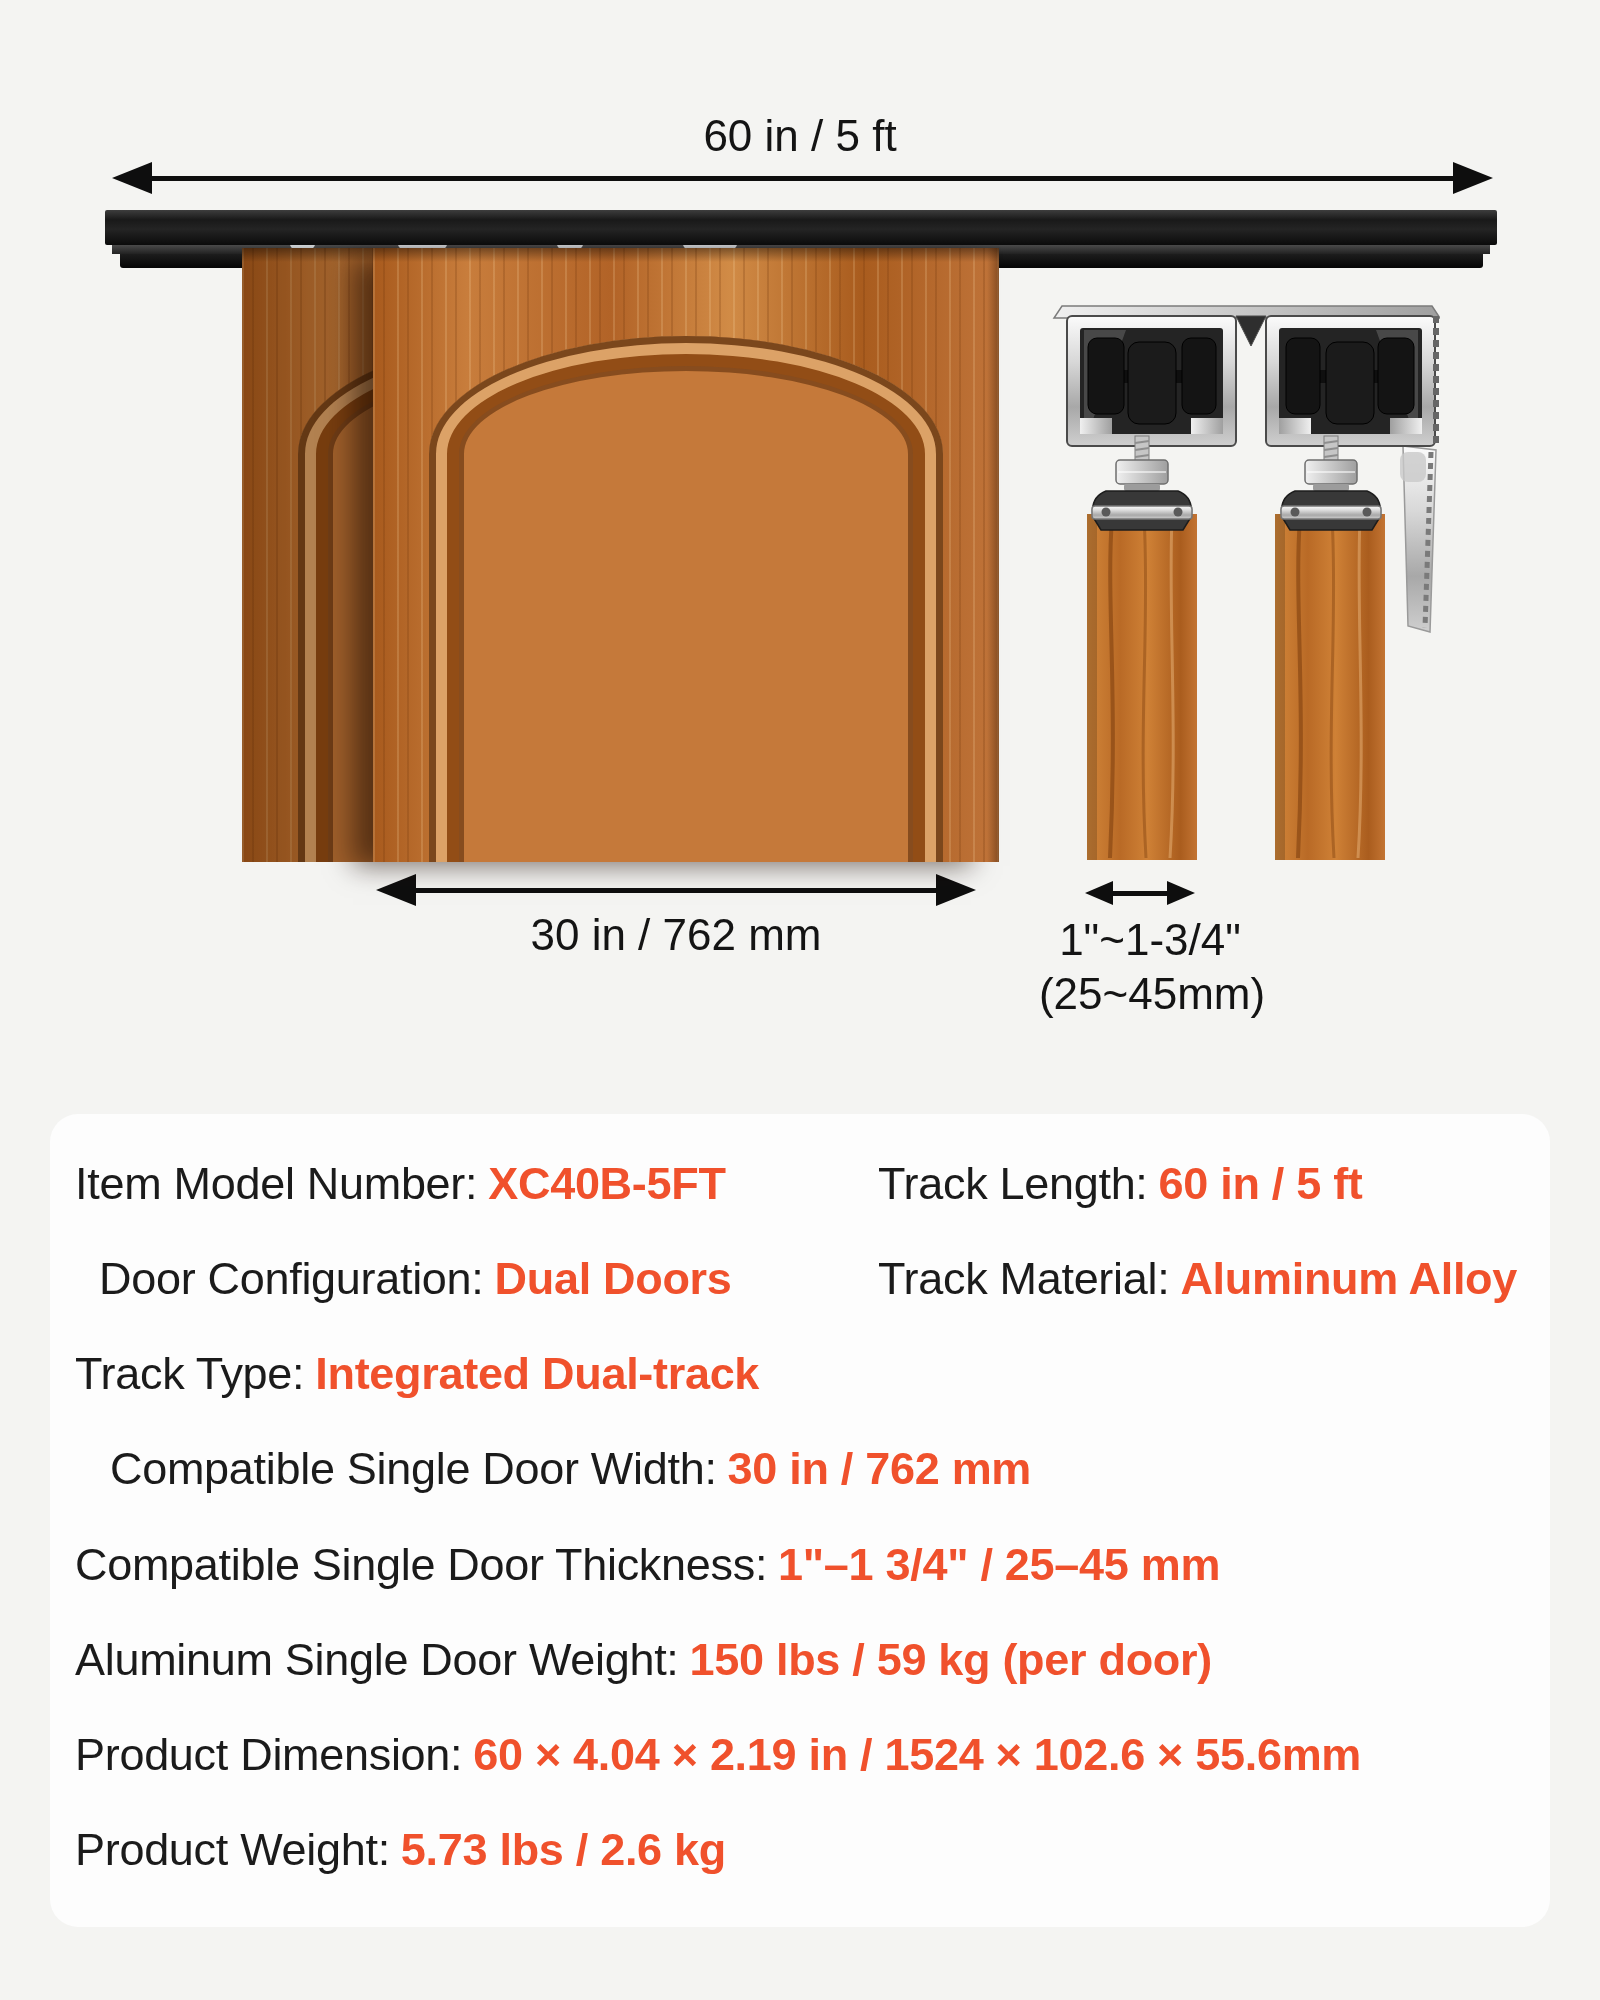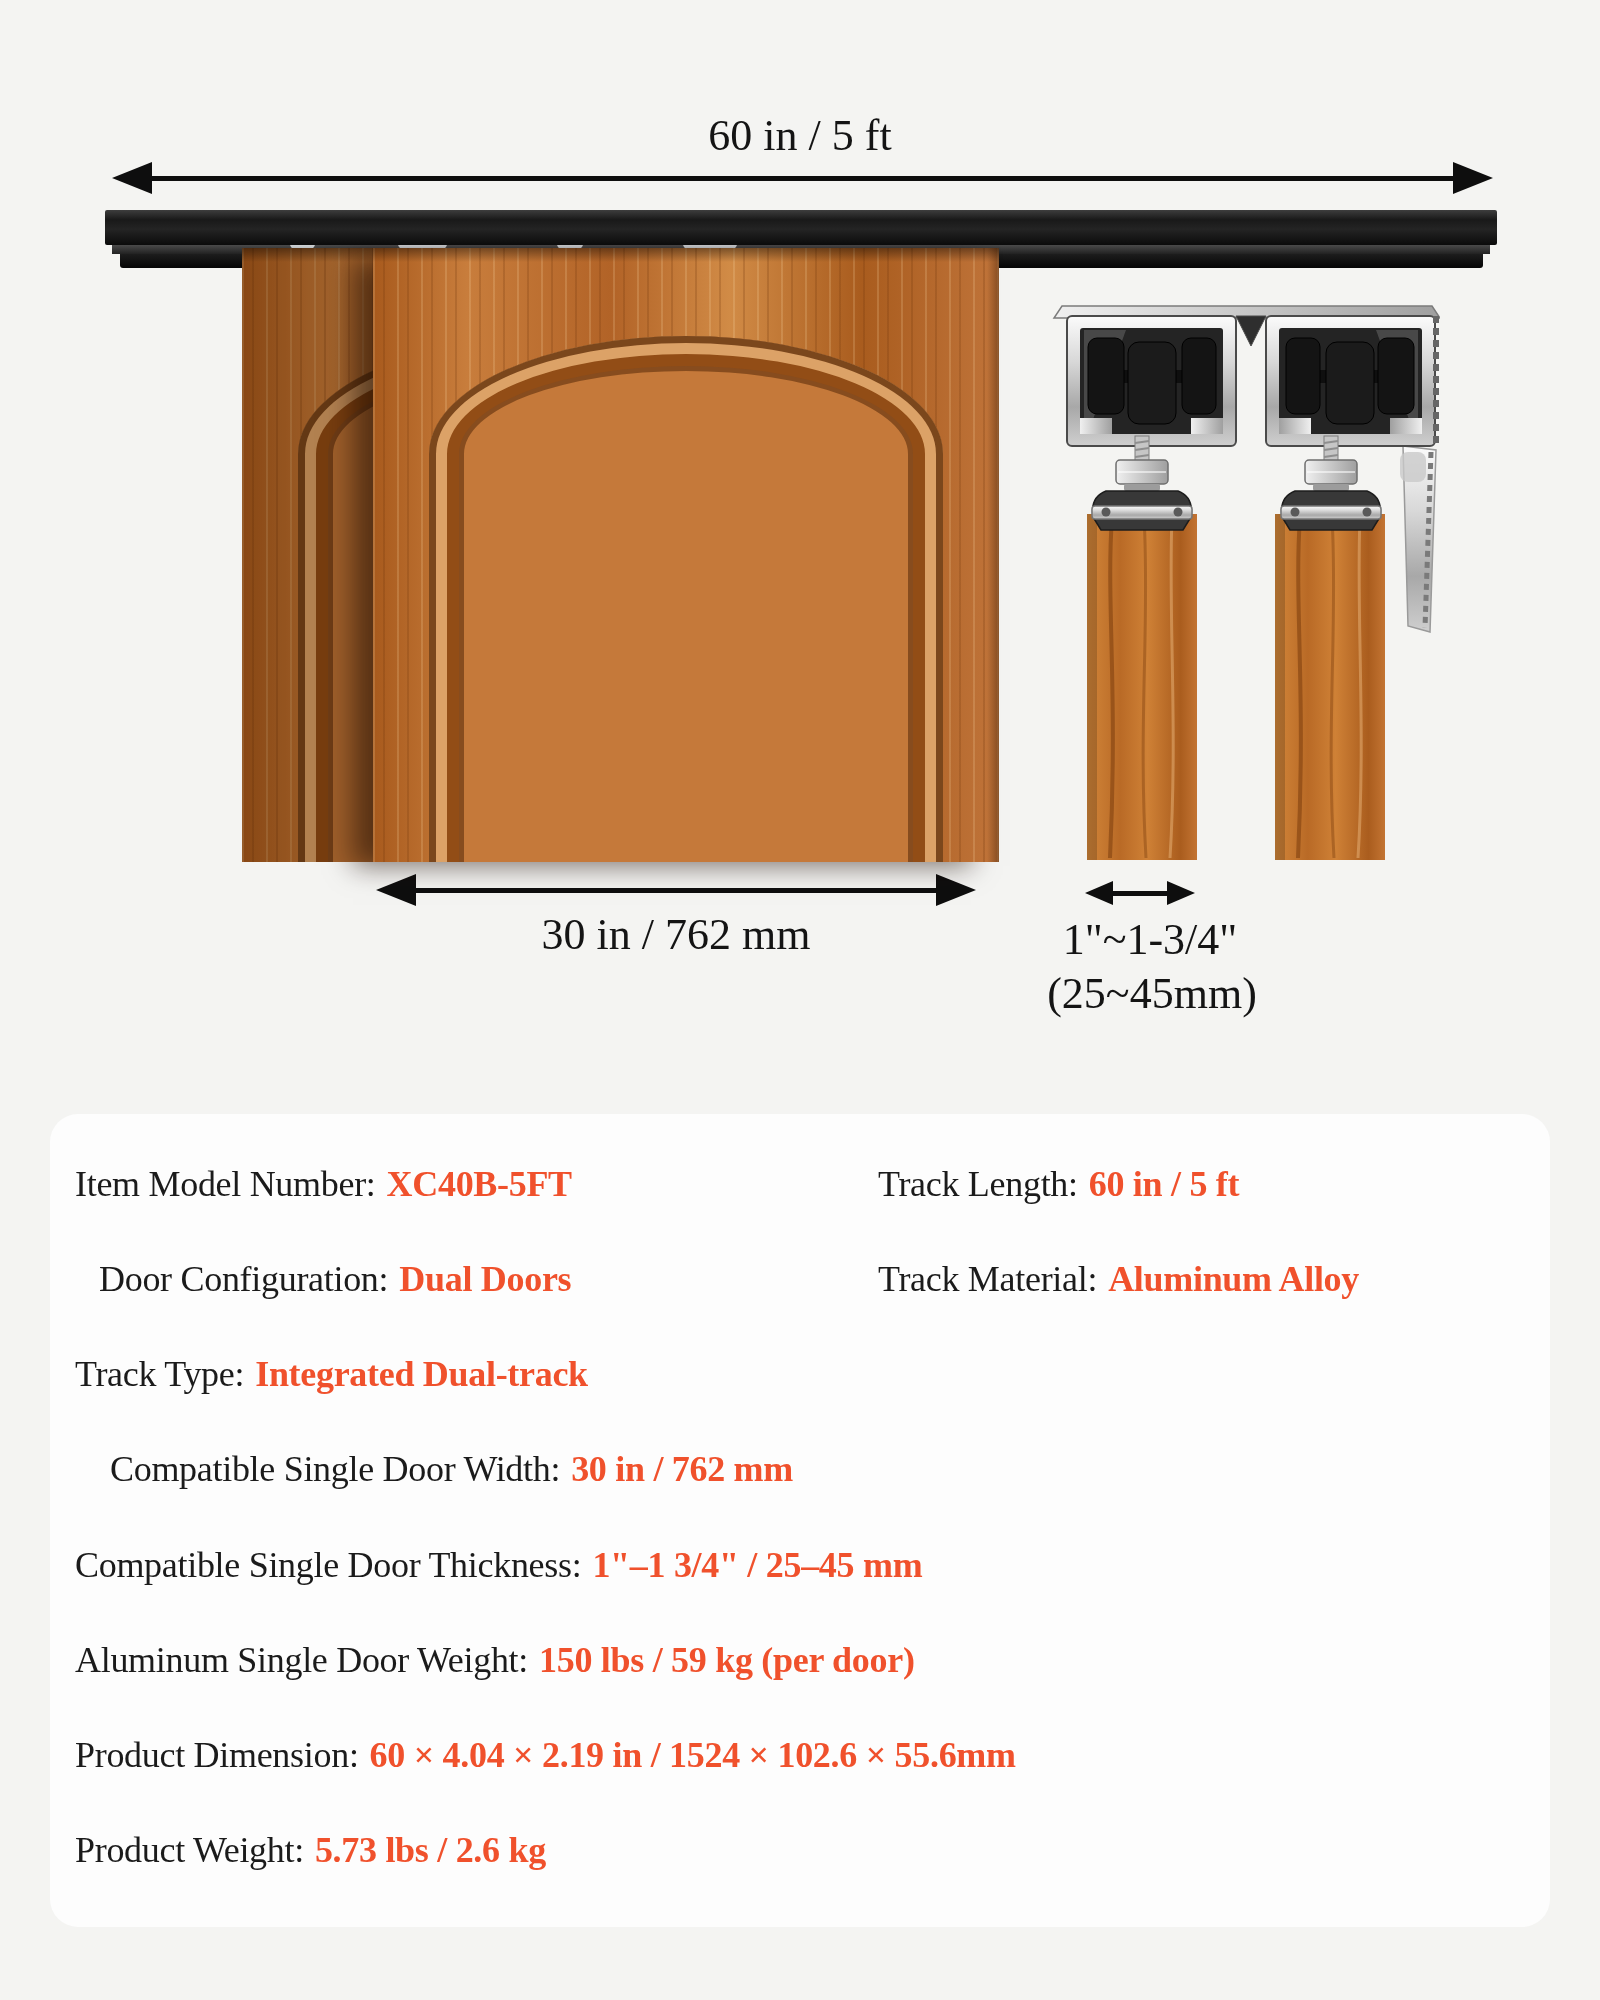--- a/index.html
+++ b/index.html
@@ -1,20 +1,20 @@
 <!DOCTYPE html>
 <html style="--accent: #f0512c;"><head>
 <meta charset="utf-8">
 <style>
   :root{ --accent:#f0512c; --ink:#161616; }
   html,body{margin:0;padding:0;background:#e9e9e7;}
   .stage{
     position:relative;width:1600px;height:2000px;margin:0 auto;
     background:#f4f4f2;overflow:hidden;
-    font-family:Liberation Serif, serif;color:var(--ink);
+    font-family:Liberation Sans, sans-serif;color:var(--ink);
   }
   
   .dim-label{position:absolute;font-size:44px;line-height:52px;white-space:nowrap;color:#141414;transform:translateX(-50%);}
   .h-arrow{position:absolute;}
   .h-arrow .line{position:absolute;left:30px;right:30px;top:50%;height:5px;margin-top:-2.5px;background:#0e0e0e;}
   .h-arrow .tri{position:absolute;top:50%;width:0;height:0;transform:translateY(-50%);
     border-top:16px solid transparent;border-bottom:16px solid transparent;}
   .h-arrow .tri.l{left:0;border-right:40px solid #0e0e0e;}
   .h-arrow .tri.r{right:0;border-left:40px solid #0e0e0e;}
   .h-arrow.sm .line{left:20px;right:20px;height:5px;}
@@ -49,21 +49,21 @@
   .door::after{content:'';position:absolute;left:0;right:0;top:0;height:14px;
     background:linear-gradient(180deg,rgba(0,0,0,0.42),rgba(0,0,0,0));}
   .door .edge{position:absolute;top:0;bottom:0;right:0;width:12px;
     background:linear-gradient(90deg,rgba(0,0,0,0),rgba(60,25,0,0.45));}
   .door-back{left:242px;width:626px;filter:brightness(0.8) saturate(1.05);}
   .door-front{left:373px;width:626px;box-shadow:-24px 8px 26px -4px rgba(25,10,0,0.55);}
   
   .hanger{position:absolute;left:1040px;top:300px;width:400px;height:580px;z-index:2;}
   
   .spec-card{position:absolute;left:50px;top:1114px;width:1500px;height:813px;background:#fdfdfd;border-radius:28px;z-index:1;}
-  .spec-row{position:absolute;white-space:nowrap;font-size:36px;line-height:56px;color:#1b1b1b;letter-spacing:-0.3px;}
+  .spec-row{position:absolute;white-space:nowrap;font-size:45px;line-height:56px;color:#1b1b1b;letter-spacing:-0.3px;}
   .spec-row .spec-value{color:var(--accent);font-weight:bold;margin-left:11px;}
 </style>
 </head>
 <body>
 
 <div class="stage">
 
   <div class="dim-label" style="left:800px;top:110px;">60 in / 5 ft</div>
   <div class="h-arrow" style="left:112px;top:162px;width:1381px;height:32px;">
     <span class="tri l"></span>

